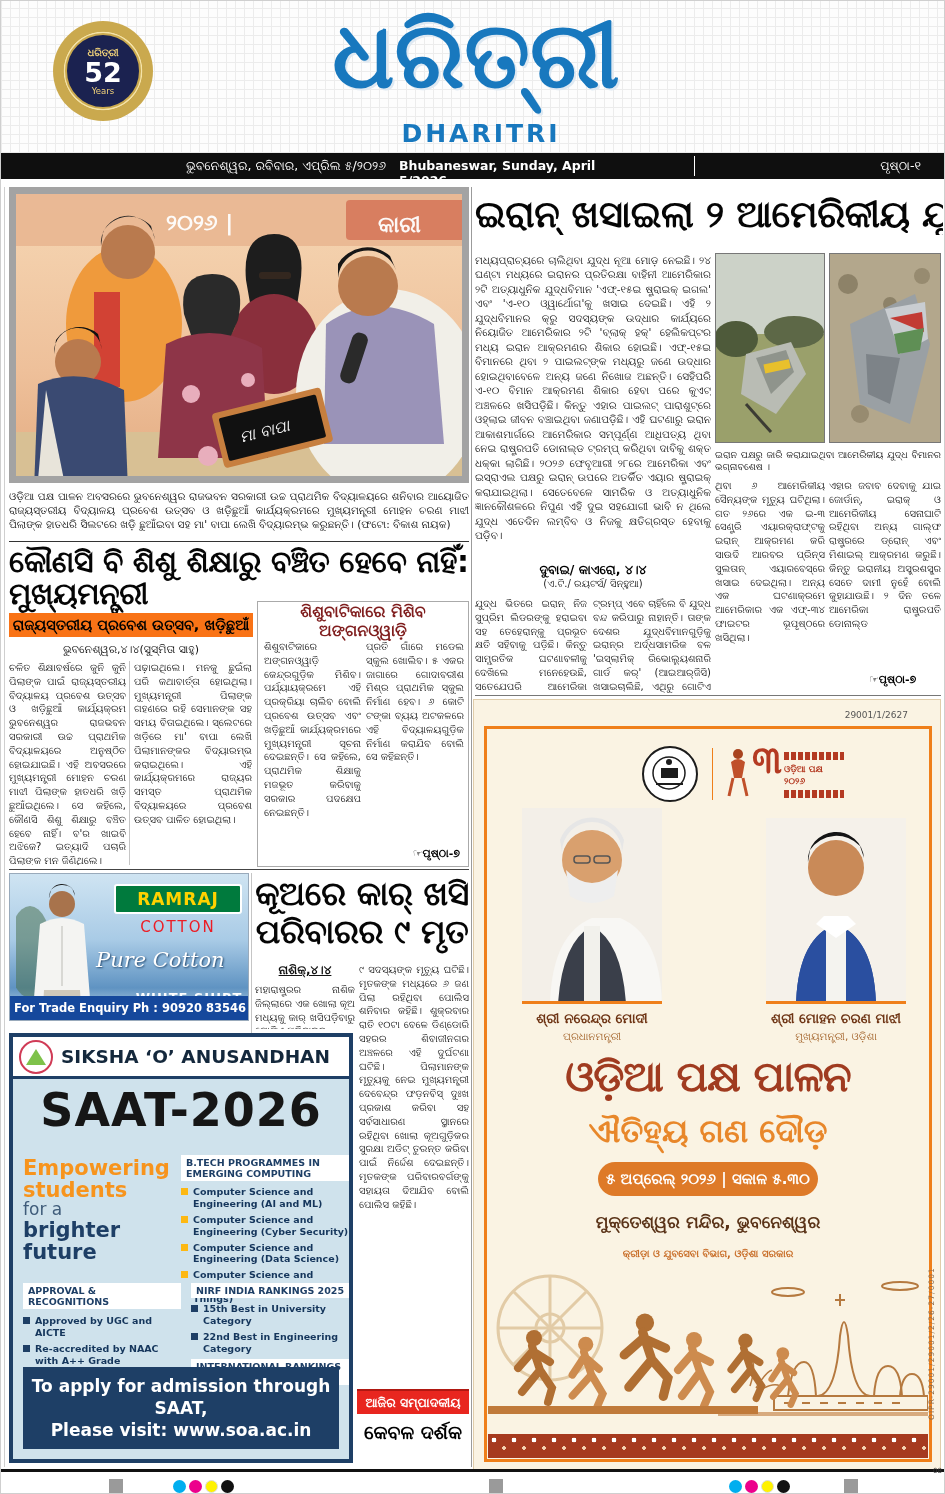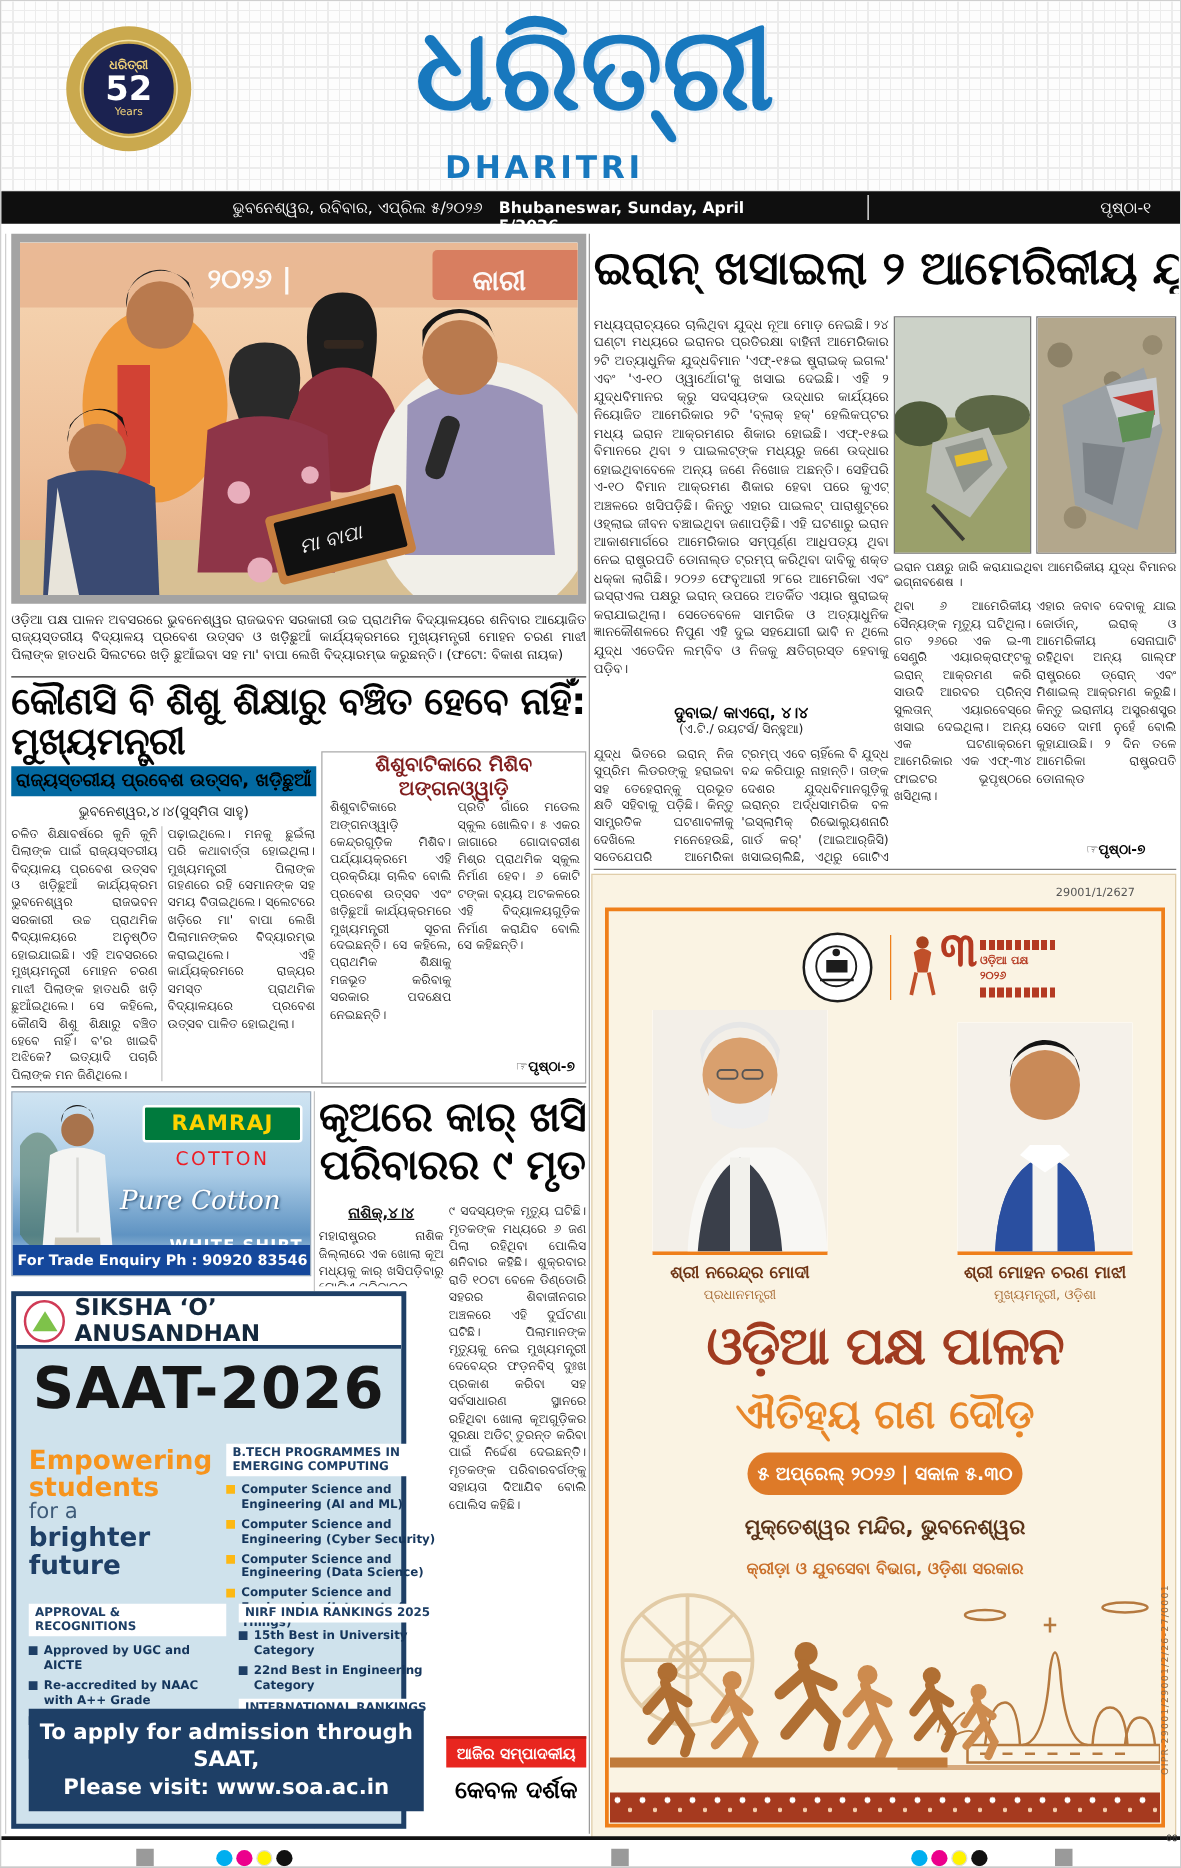--- a/index.html
+++ b/index.html
@@ -59,21 +59,21 @@
       <div class="abs" style="left:14px;top:14px;width:76px;height:76px;border-radius:50%;background:#1b2250;
            border:2px solid #caa94e;display:flex;flex-direction:column;align-items:center;justify-content:center;">
         <div style="font-size:10px;color:#f2d37a;font-weight:bold;">ଧରିତ୍ରୀ</div>
         <div style="font-size:27px;color:#ffffff;font-weight:bold;line-height:1;">52</div>
         <div style="font-size:8.5px;color:#f2d37a;">Years</div>
       </div>
     </div>
 
     <div class="abs blue center" style="left:230px;top:2px;width:490px;height:118px;font-size:92px;font-weight:bold;
          text-shadow:2px 2px 0 #dfe9f2;line-height:1.15;">ଧରିତ୍ରୀ</div>
-    <div class="abs blue" style="left:355px;top:118px;width:250px;font-size:25px;font-weight:bold;letter-spacing:3px;">DHARITRI</div>
+    <div class="abs blue" style="left:355px;top:118px;width:250px;font-size:25px;font-weight:bold;letter-spacing:3px;text-align:center;">DHARITRI</div>
   </div>
 
   <div class="abs" style="left:0;top:152px;width:945px;height:26px;background:#0f0f0f;">
     <div class="abs" style="left:170px;top:5px;width:230px;color:#fff;font-size:12.5px;text-align:center;">ଭୁବନେଶ୍ୱର, ରବିବାର, ଏପ୍ରିଲ ୫/୨୦୨୬</div>
     <div class="abs" style="left:398px;top:5px;width:240px;color:#fff;font-size:12.5px;font-weight:bold;">Bhubaneswar, Sunday, April 5/2026</div>
     <div class="abs" style="left:693px;top:3px;width:1px;height:20px;background:#ffffff;"></div>
     <div class="abs" style="left:840px;top:5px;width:90px;color:#fff;font-size:12.5px;text-align:right;padding-right:10px;">ପୃଷ୍ଠା-୧</div>
   </div>
 
   <div class="abs vrule" style="left:470px;top:186px;height:1280px;"></div>
@@ -131,21 +131,21 @@
       <path d="M30,196 l18,90 h-26 z" fill="#e8e4da"></path>
     </svg>
   </div>
 
   <div class="abs cap" style="left:8px;top:488px;width:460px;height:48px;">ଓଡ଼ିଆ ପକ୍ଷ ପାଳନ ଅବସରରେ ଭୁବନେଶ୍ୱର ରାଜଭବନ ସରକାରୀ ଉଚ୍ଚ ପ୍ରାଥମିକ ବିଦ୍ୟାଳୟରେ ଶନିବାର ଆୟୋଜିତ ରାଜ୍ୟସ୍ତରୀୟ ବିଦ୍ୟାଳୟ ପ୍ରବେଶ ଉତ୍ସବ ଓ ଖଡ଼ିଛୁଆଁ କାର୍ଯ୍ୟକ୍ରମରେ ମୁଖ୍ୟମନ୍ତ୍ରୀ ମୋହନ ଚରଣ ମାଝୀ ପିଲାଙ୍କ ହାତଧରି ସିଲଟରେ ଖଡ଼ି ଛୁଆଁଇବା ସହ ମା' ବାପା ଲେଖି ବିଦ୍ୟାରମ୍ଭ କରୁଛନ୍ତି। (ଫଟୋ: ବିକାଶ ନାୟକ)</div>
 
   <div class="abs hrule" style="left:8px;top:540px;width:460px;background:#333;"></div>
 
   <div class="abs headline" style="left:8px;top:545px;width:460px;height:60px;font-size:30px;">କୌଣସି ବି ଶିଶୁ ଶିକ୍ଷାରୁ ବଞ୍ଚିତ ହେବେ ନାହିଁ: ମୁଖ୍ୟମନ୍ତ୍ରୀ</div>
 
-  <div class="abs" style="left:8px;top:612px;width:244px;height:24px;background:#0369a1;display:flex;align-items:center;justify-content:center;
+  <div class="abs" style="left:8px;top:612px;width:244px;height:24px;background:#f97316;display:flex;align-items:center;justify-content:center;
        font-weight:bold;font-size:14.5px;color:#000;">ରାଜ୍ୟସ୍ତରୀୟ ପ୍ରବେଶ ଉତ୍ସବ, ଖଡ଼ିଛୁଆଁ</div>
 
   <div class="abs center" style="left:8px;top:642px;width:244px;font-size:11px;color:#111;">ଭୁବନେଶ୍ୱର,୪।୪(ସୁସ୍ମିତା ସାହୁ)</div>
 
   <div class="abs body-txt" style="left:8px;top:660px;width:117px;height:204px;">ଚଳିତ ଶିକ୍ଷାବର୍ଷରେ କୁନି କୁନି ପିଲାଙ୍କ ପାଇଁ ରାଜ୍ୟସ୍ତରୀୟ ବିଦ୍ୟାଳୟ ପ୍ରବେଶ ଉତ୍ସବ ଓ ଖଡ଼ିଛୁଆଁ କାର୍ଯ୍ୟକ୍ରମ ଭୁବନେଶ୍ୱର ରାଜଭବନ ସରକାରୀ ଉଚ୍ଚ ପ୍ରାଥମିକ ବିଦ୍ୟାଳୟରେ ଅନୁଷ୍ଠିତ ହୋଇଯାଇଛି। ଏହି ଅବସରରେ ମୁଖ୍ୟମନ୍ତ୍ରୀ ମୋହନ ଚରଣ ମାଝୀ ପିଲାଙ୍କ ହାତଧରି ଖଡ଼ି ଛୁଆଁଇଥିଲେ। ସେ କହିଲେ, କୌଣସି ଶିଶୁ ଶିକ୍ଷାରୁ ବଞ୍ଚିତ ହେବେ ନାହିଁ। ବ'ର ଖାଇବି ଅଝିକେ? ଇତ୍ୟାଦି ପଚାରି ପିଲାଙ୍କ ମନ ଜିଣିଥିଲେ।</div>
   <div class="abs vrule" style="left:128px;top:660px;height:204px;background:#c5c5c5;"></div>
   <div class="abs body-txt" style="left:133px;top:660px;width:118px;height:204px;">ପଢ଼ାଇଥିଲେ। ମନକୁ ଛୁଇଁଲା ପରି କଥାବାର୍ତ୍ତା ହୋଇଥିଲା। ମୁଖ୍ୟମନ୍ତ୍ରୀ ପିଲାଙ୍କ ଗହଣରେ ରହି ସେମାନଙ୍କ ସହ ସମୟ ବିତାଇଥିଲେ। ସ୍ଲେଟରେ ଖଡ଼ିରେ ମା' ବାପା ଲେଖି ପିଲାମାନଙ୍କର ବିଦ୍ୟାରମ୍ଭ କରାଇଥିଲେ। ଏହି କାର୍ଯ୍ୟକ୍ରମରେ ରାଜ୍ୟର ସମସ୍ତ ପ୍ରାଥମିକ ବିଦ୍ୟାଳୟରେ ପ୍ରବେଶ ଉତ୍ସବ ପାଳିତ ହୋଇଥିଲା।</div>
 
   <div class="abs" style="left:256px;top:600px;width:212px;height:266px;border:1px solid #aaa;">
     <div class="center" style="margin-top:0;font-size:16px;font-weight:bold;color:#7f1d1d;">ଶିଶୁବାଟିକାରେ ମିଶିବ ଅଙ୍ଗନଓ୍ୱାଡ଼ି</div>
@@ -185,21 +185,21 @@
     <div>ପରିବାରର ୯ ମୃତ</div>
   </div>
   <div class="abs" style="left:254px;top:962px;width:100px;text-align:center;font-weight:bold;font-size:12px;text-decoration:underline;color:#111;">ନାଶିକ୍,୪।୪</div>
   <div class="abs body-txt" style="left:254px;top:982px;width:100px;height:46px;">ମହାରାଷ୍ଟ୍ରର ନାଶିକ ଜିଲ୍ଲାରେ ଏକ ଖୋଲା କୂଅ ମଧ୍ୟକୁ କାର୍ ଖସିପଡ଼ିବାରୁ ଗୋଟିଏ ପରିବାରର</div>
   <div class="abs body-txt" style="left:358px;top:962px;width:110px;height:414px;">୯ ସଦସ୍ୟଙ୍କ ମୃତ୍ୟୁ ଘଟିଛି। ମୃତକଙ୍କ ମଧ୍ୟରେ ୬ ଜଣ ପିଲା ରହିଥିବା ପୋଲିସ ଶନିବାର କହିଛି। ଶୁକ୍ରବାର ରାତି ୧୦ଟା ବେଳେ ଡିଣ୍ଡୋରି ସହରର ଶିବାଜୀନଗର ଅଞ୍ଚଳରେ ଏହି ଦୁର୍ଘଟଣା ଘଟିଛି। ପିଲାମାନଙ୍କ ମୃତ୍ୟୁକୁ ନେଇ ମୁଖ୍ୟମନ୍ତ୍ରୀ ଦେବେନ୍ଦ୍ର ଫଡ଼ନବିସ୍ ଦୁଃଖ ପ୍ରକାଶ କରିବା ସହ ସର୍ବସାଧାରଣ ସ୍ଥାନରେ ରହିଥିବା ଖୋଲା କୂଅଗୁଡ଼ିକର ସୁରକ୍ଷା ଅଡିଟ୍ ତୁରନ୍ତ କରିବା ପାଇଁ ନିର୍ଦ୍ଦେଶ ଦେଇଛନ୍ତି। ମୃତକଙ୍କ ପରିବାରବର୍ଗଙ୍କୁ ସହାୟତା ଦିଆଯିବ ବୋଲି ପୋଲିସ କହିଛି।</div>
 
   <div class="abs" style="left:356px;top:1388px;width:112px;height:25px;background:#e8261f;color:#fff;font-weight:bold;font-size:12.5px;
        display:flex;align-items:center;justify-content:center;border-top:2px solid #b01812;">ଆଜିର ସମ୍ପାଦକୀୟ</div>
   <div class="abs center" style="left:356px;top:1420px;width:112px;font-size:19px;font-weight:bold;color:#000;">କେବଳ ଦର୍ଶକ</div>
 
-  <div class="abs" style="left:8px;top:1032px;width:316px;height:430px;background:#cfe2ec;border:4px solid #1e3f66;">
+  <div class="abs" style="left:8px;top:1032px;width:344px;height:430px;background:#cfe2ec;border:4px solid #1e3f66;">
     <div style="display:flex;align-items:center;background:#ffffff;border-bottom:3px solid #1e3f66;padding:4px 6px;height:42px;">
       <div style="width:34px;height:34px;border-radius:50%;border:2px solid #d03b56;margin-right:8px;position:relative;background:#fff;">
         <div style="position:absolute;left:5px;top:7px;width:0;height:0;border-left:10px solid transparent;border-right:10px solid transparent;border-bottom:16px solid #7ec24a;"></div>
       </div>
       <div style="font-size:18.5px;font-weight:bold;color:#14283c;">SIKSHA ‘O’ ANUSANDHAN</div>
     </div>
     <div class="center" style="font-size:46px;font-weight:bold;color:#161616;letter-spacing:1px;margin-top:4px;">SAAT-2026</div>
 
     <div class="abs" style="left:10px;top:120px;width:130px;line-height:1.05;">
       <div style="color:#f7941d;font-weight:bold;font-size:21px;">Empowering</div>
@@ -386,21 +386,21 @@
     </div>
     <div class="abs center" style="left:272px;top:310px;width:180px;font-size:13.5px;font-weight:bold;color:#6e3414;">ଶ୍ରୀ ମୋହନ ଚରଣ ମାଝୀ</div>
     <div class="abs center" style="left:272px;top:330px;width:180px;font-size:10.5px;color:#a5672f;">ମୁଖ୍ୟମନ୍ତ୍ରୀ, ଓଡ଼ିଶା</div>
 
     <div class="abs center" style="left:20px;top:352px;width:428px;font-size:42px;font-weight:bold;color:#a03b20;letter-spacing:-1px;">ଓଡ଼ିଆ ପକ୍ଷ ପାଳନ</div>
     <div class="abs center" style="left:20px;top:412px;width:428px;font-size:32px;font-weight:bold;color:#e8872a;">ଐତିହ୍ୟ ଗଣ ଦୌଡ଼</div>
 
     <div class="abs pill" style="left:124px;top:462px;width:220px;height:34px;font-size:15px;">୫ ଅପ୍ରେଲ୍ ୨୦୨୬  |  ସକାଳ ୫.୩୦</div>
 
     <div class="abs center" style="left:20px;top:512px;width:428px;font-size:17px;font-weight:bold;color:#5a3318;">ମୁକ୍ତେଶ୍ୱର ମନ୍ଦିର, ଭୁବନେଶ୍ୱର</div>
-    <div class="abs center" style="left:20px;top:548px;width:428px;font-size:13px;font-weight:bold;color:#c96f2a;">କ୍ରୀଡ଼ା ଓ ଯୁବସେବା ବିଭାଗ, ଓଡ଼ିଶା ସରକାର</div>
+    <div class="abs center" style="left:20px;top:548px;width:428px;font-size:10px;font-weight:bold;color:#c96f2a;">କ୍ରୀଡ଼ା ଓ ଯୁବସେବା ବିଭାଗ, ଓଡ଼ିଶା ସରକାର</div>
 
     <div class="abs" style="left:14px;top:566px;width:440px;height:166px;overflow:hidden;">
       <svg width="440" height="166" viewBox="0 0 440 166">
         <g stroke="#e2cba6" stroke-width="3" fill="none">
           <circle cx="62" cy="62" r="52"></circle>
           <circle cx="62" cy="62" r="14"></circle>
           <line x1="62" y1="10" x2="62" y2="114"></line>
             <line x1="10" y1="62" x2="114" y2="62"></line>
           <line x1="26" y1="26" x2="98" y2="98"></line>
             <line x1="98" y1="26" x2="26" y2="98"></line>

